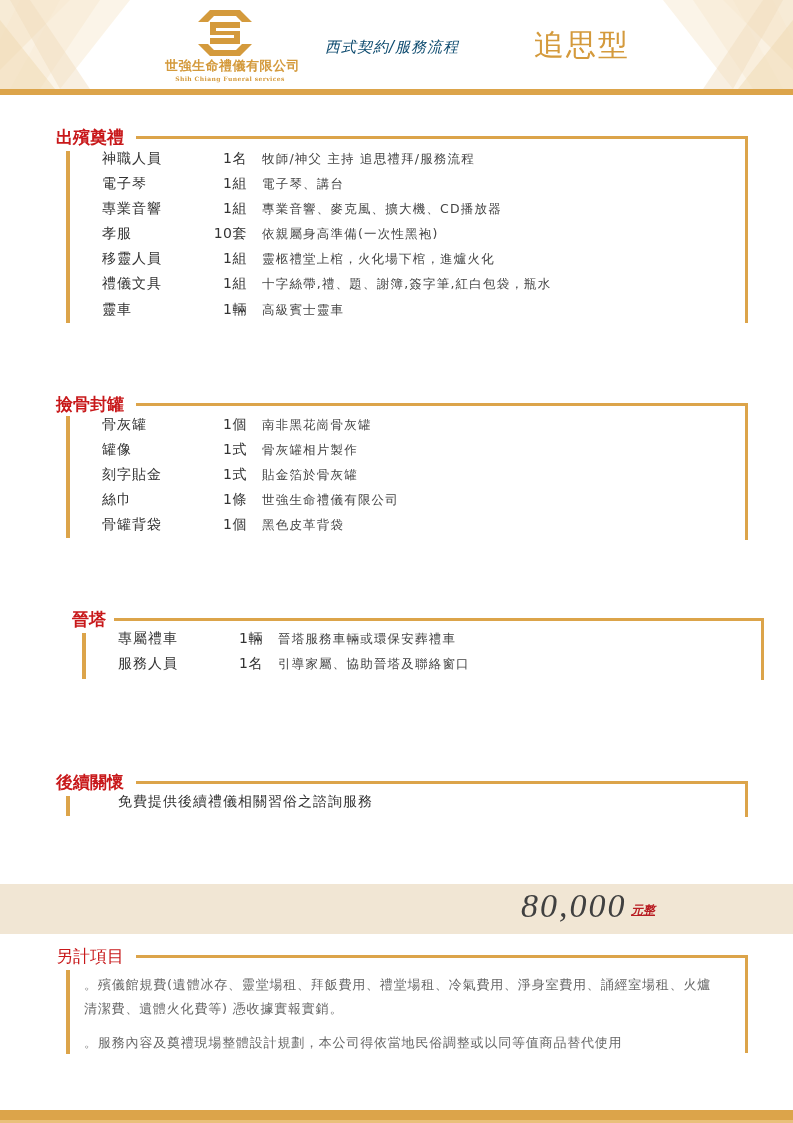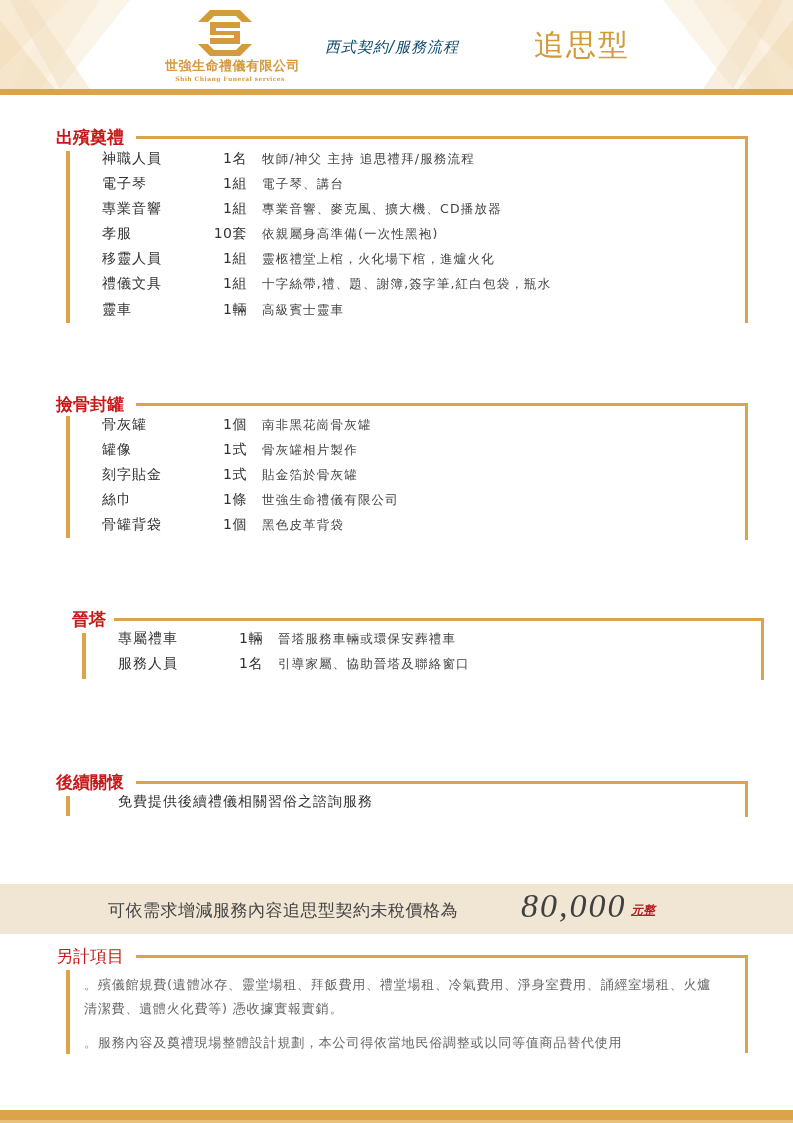--- a/index.html
+++ b/index.html
@@ -175,21 +175,20 @@
 
 <div class="section" style="top:772px;height:50px;">
   <div class="sec-title">後續關懷</div>
   <div class="top-line" style="left:132px;width:612px;"></div>
   <div class="right-line" style="height:36px;"></div>
   <div class="left-bar" style="top:24px;height:20px;"></div>
   <div class="note" style="top:21px;margin-left:16px;">免費提供後續禮儀相關習俗之諮詢服務</div>
 </div>
 
 <div class="price-band">
-  <span class="price-text">可依需求增減服務內容追思型契約未稅價格為</span>
   <span class="price-num">80,000</span>
   <span class="price-unit">元整</span>
 </div>
 
 <div class="section" style="top:946px;height:110px;">
   <div class="sec-title light">另計項目</div>
   <div class="top-line" style="left:132px;width:612px;"></div>
   <div class="right-line" style="height:98px;"></div>
   <div class="left-bar" style="top:24px;height:84px;"></div>
 

